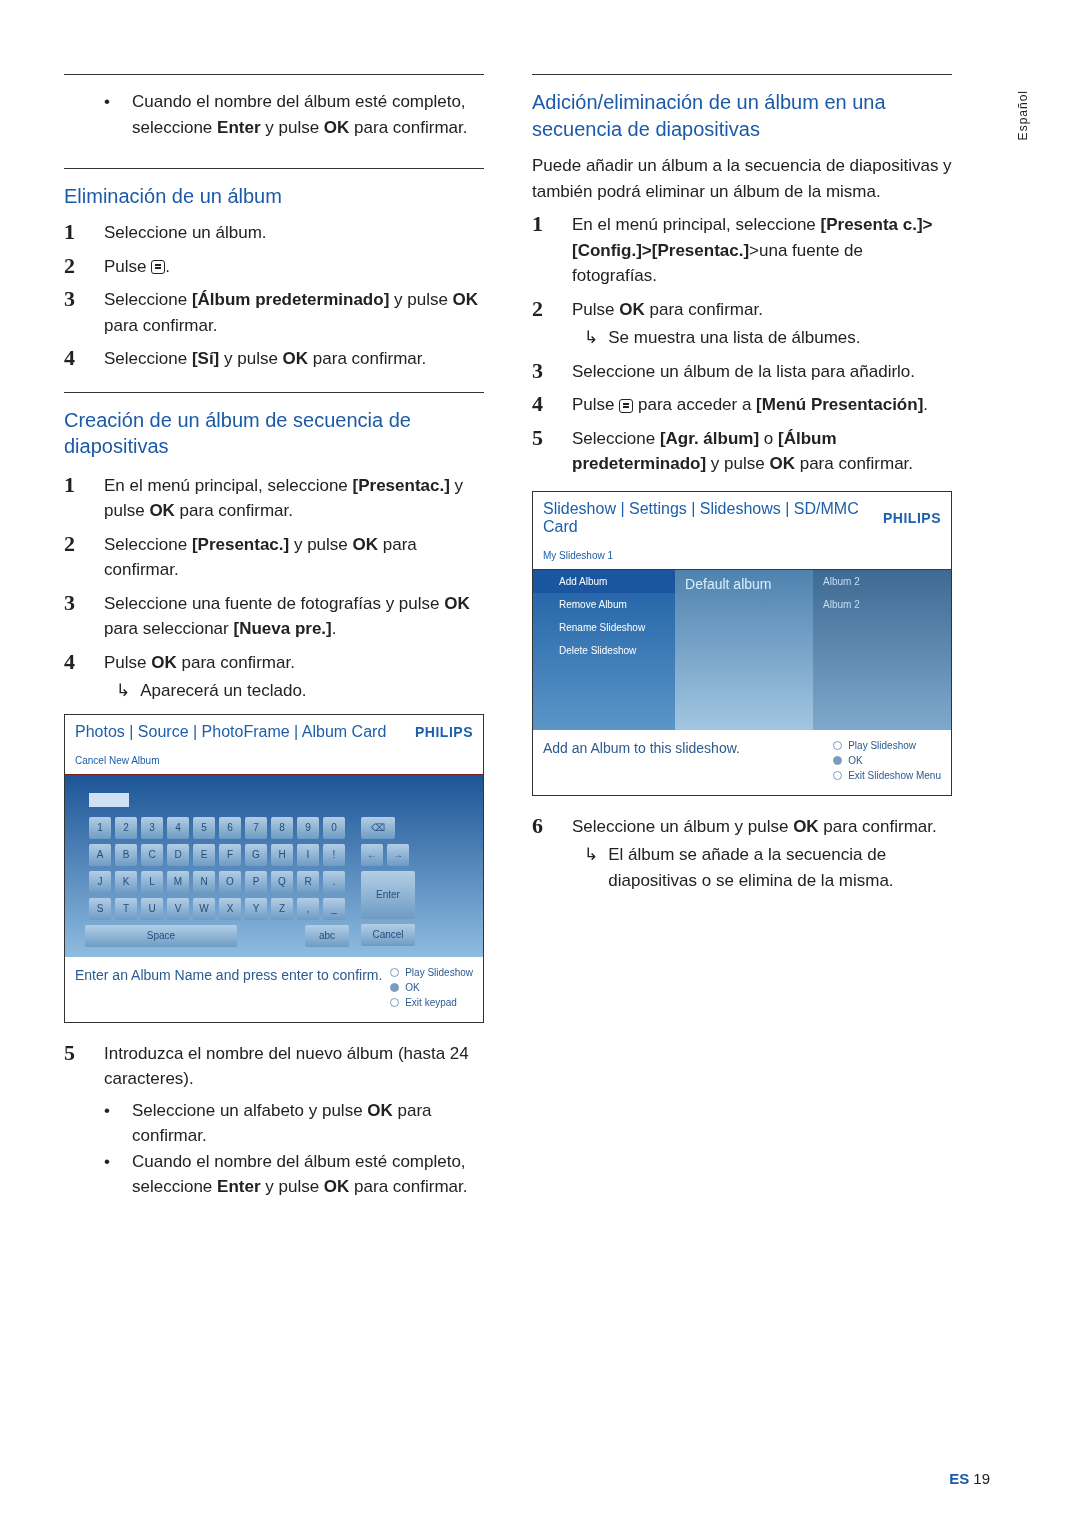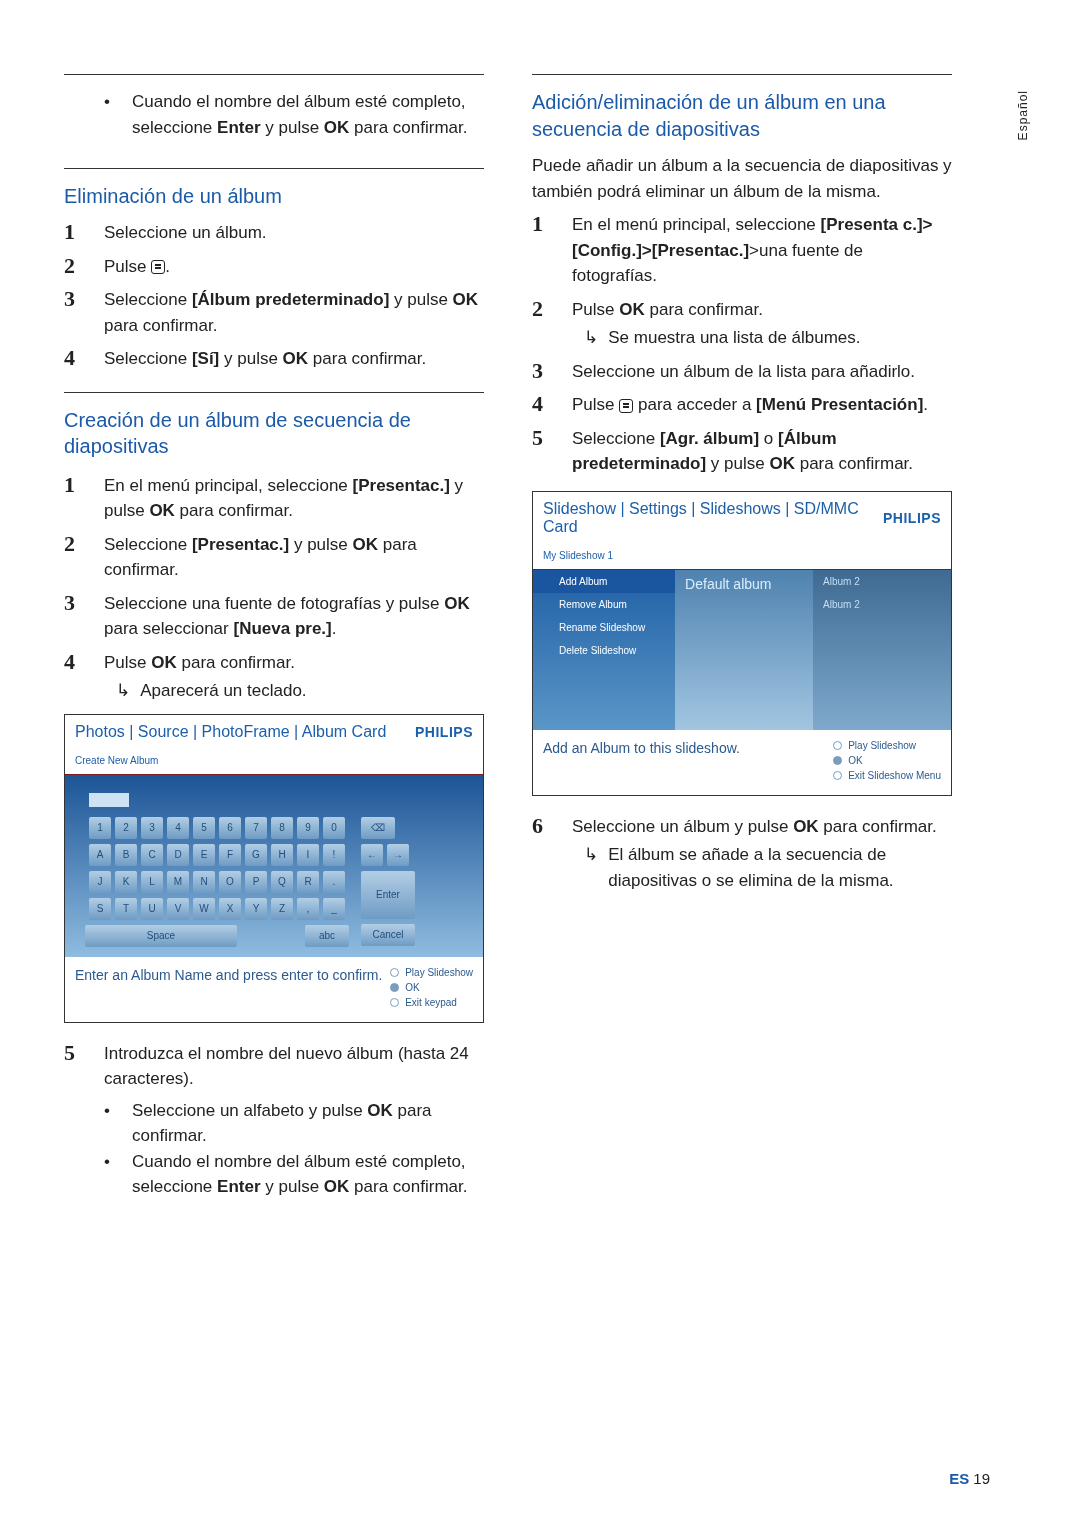--- a/index.html
+++ b/index.html
@@ -200,21 +200,21 @@
             </div>
       </div>
         </li>
     </ol>
 
     <div class="philips-box">
       <div class="pb-head">
         <div class="pb-bc">Photos | Source | PhotoFrame | Album Card</div>
         <div class="pb-logo">PHILIPS</div>
       </div>
-      <div class="pb-sub">Create New Album</div>
+      <div class="pb-sub">Cancel New Album</div>
       <div class="kbd-area">
         <div class="kbd-field"></div>
         <div class="kflex">
           <div class="kbd">
             <div class="krow">
                 <div class="key">1</div>
                 <div class="key">2</div>
                 <div class="key">3</div>
                 <div class="key">4</div>
                 <div class="key">5</div>

